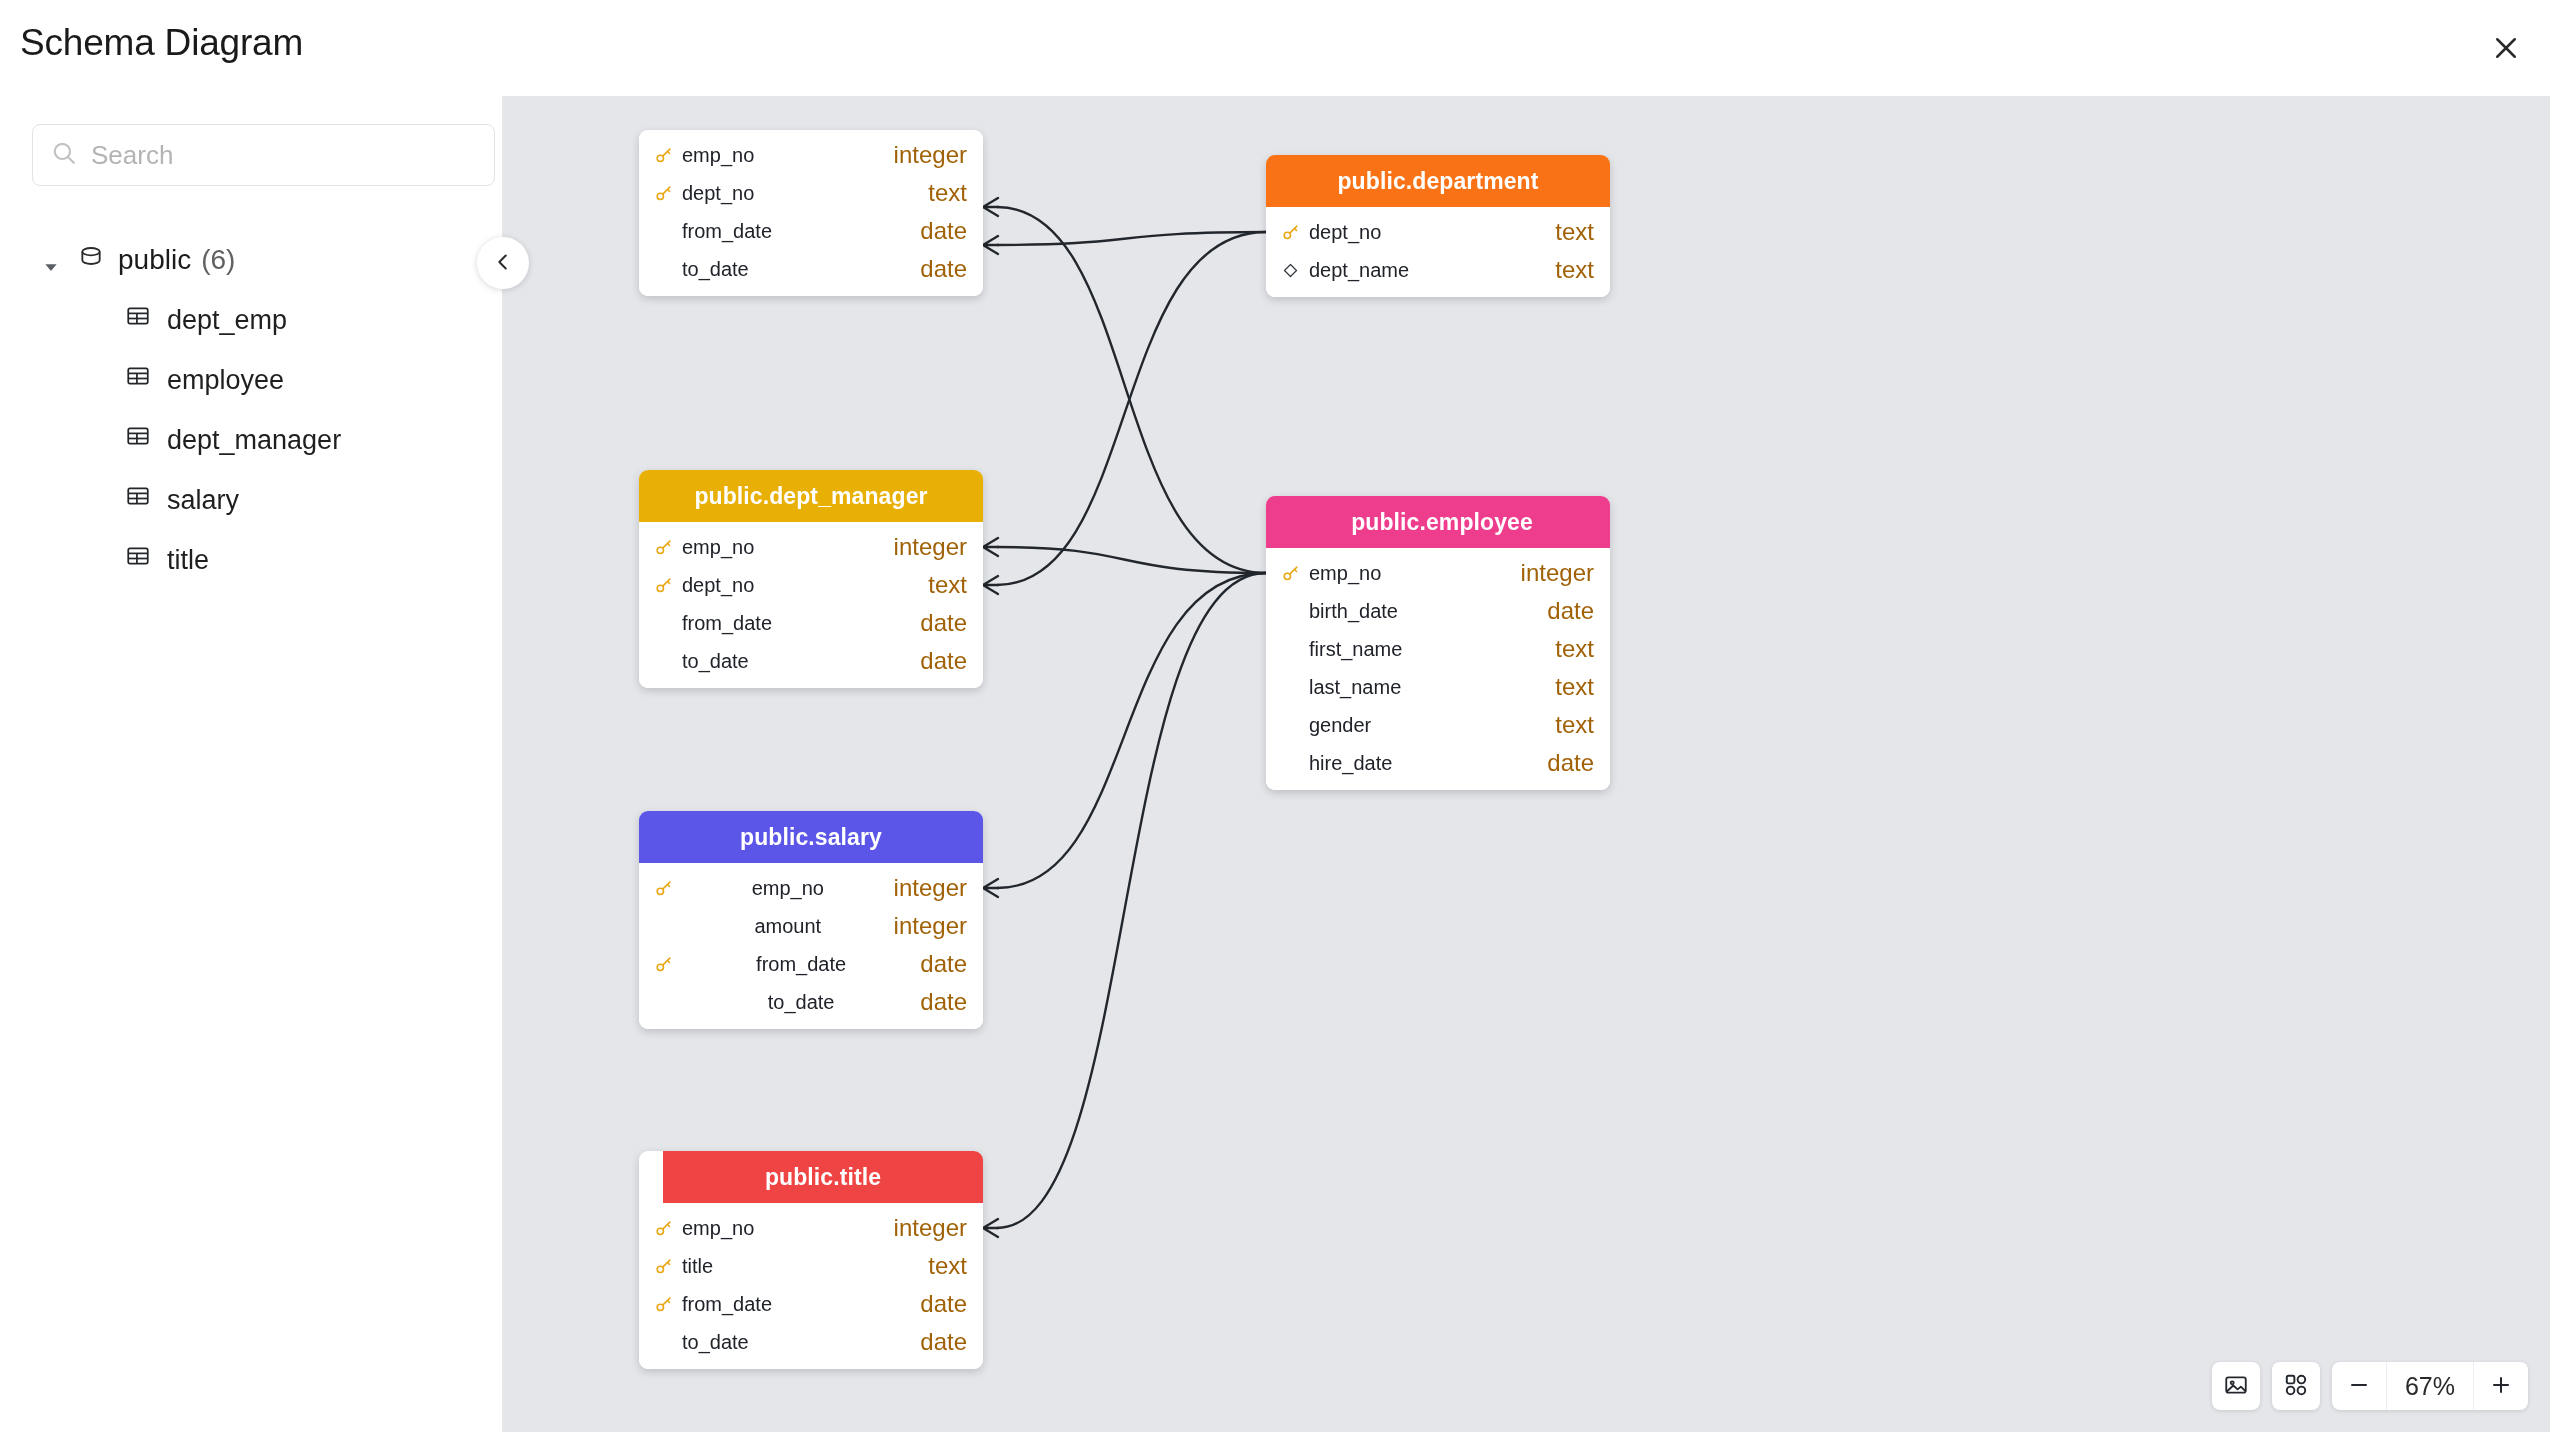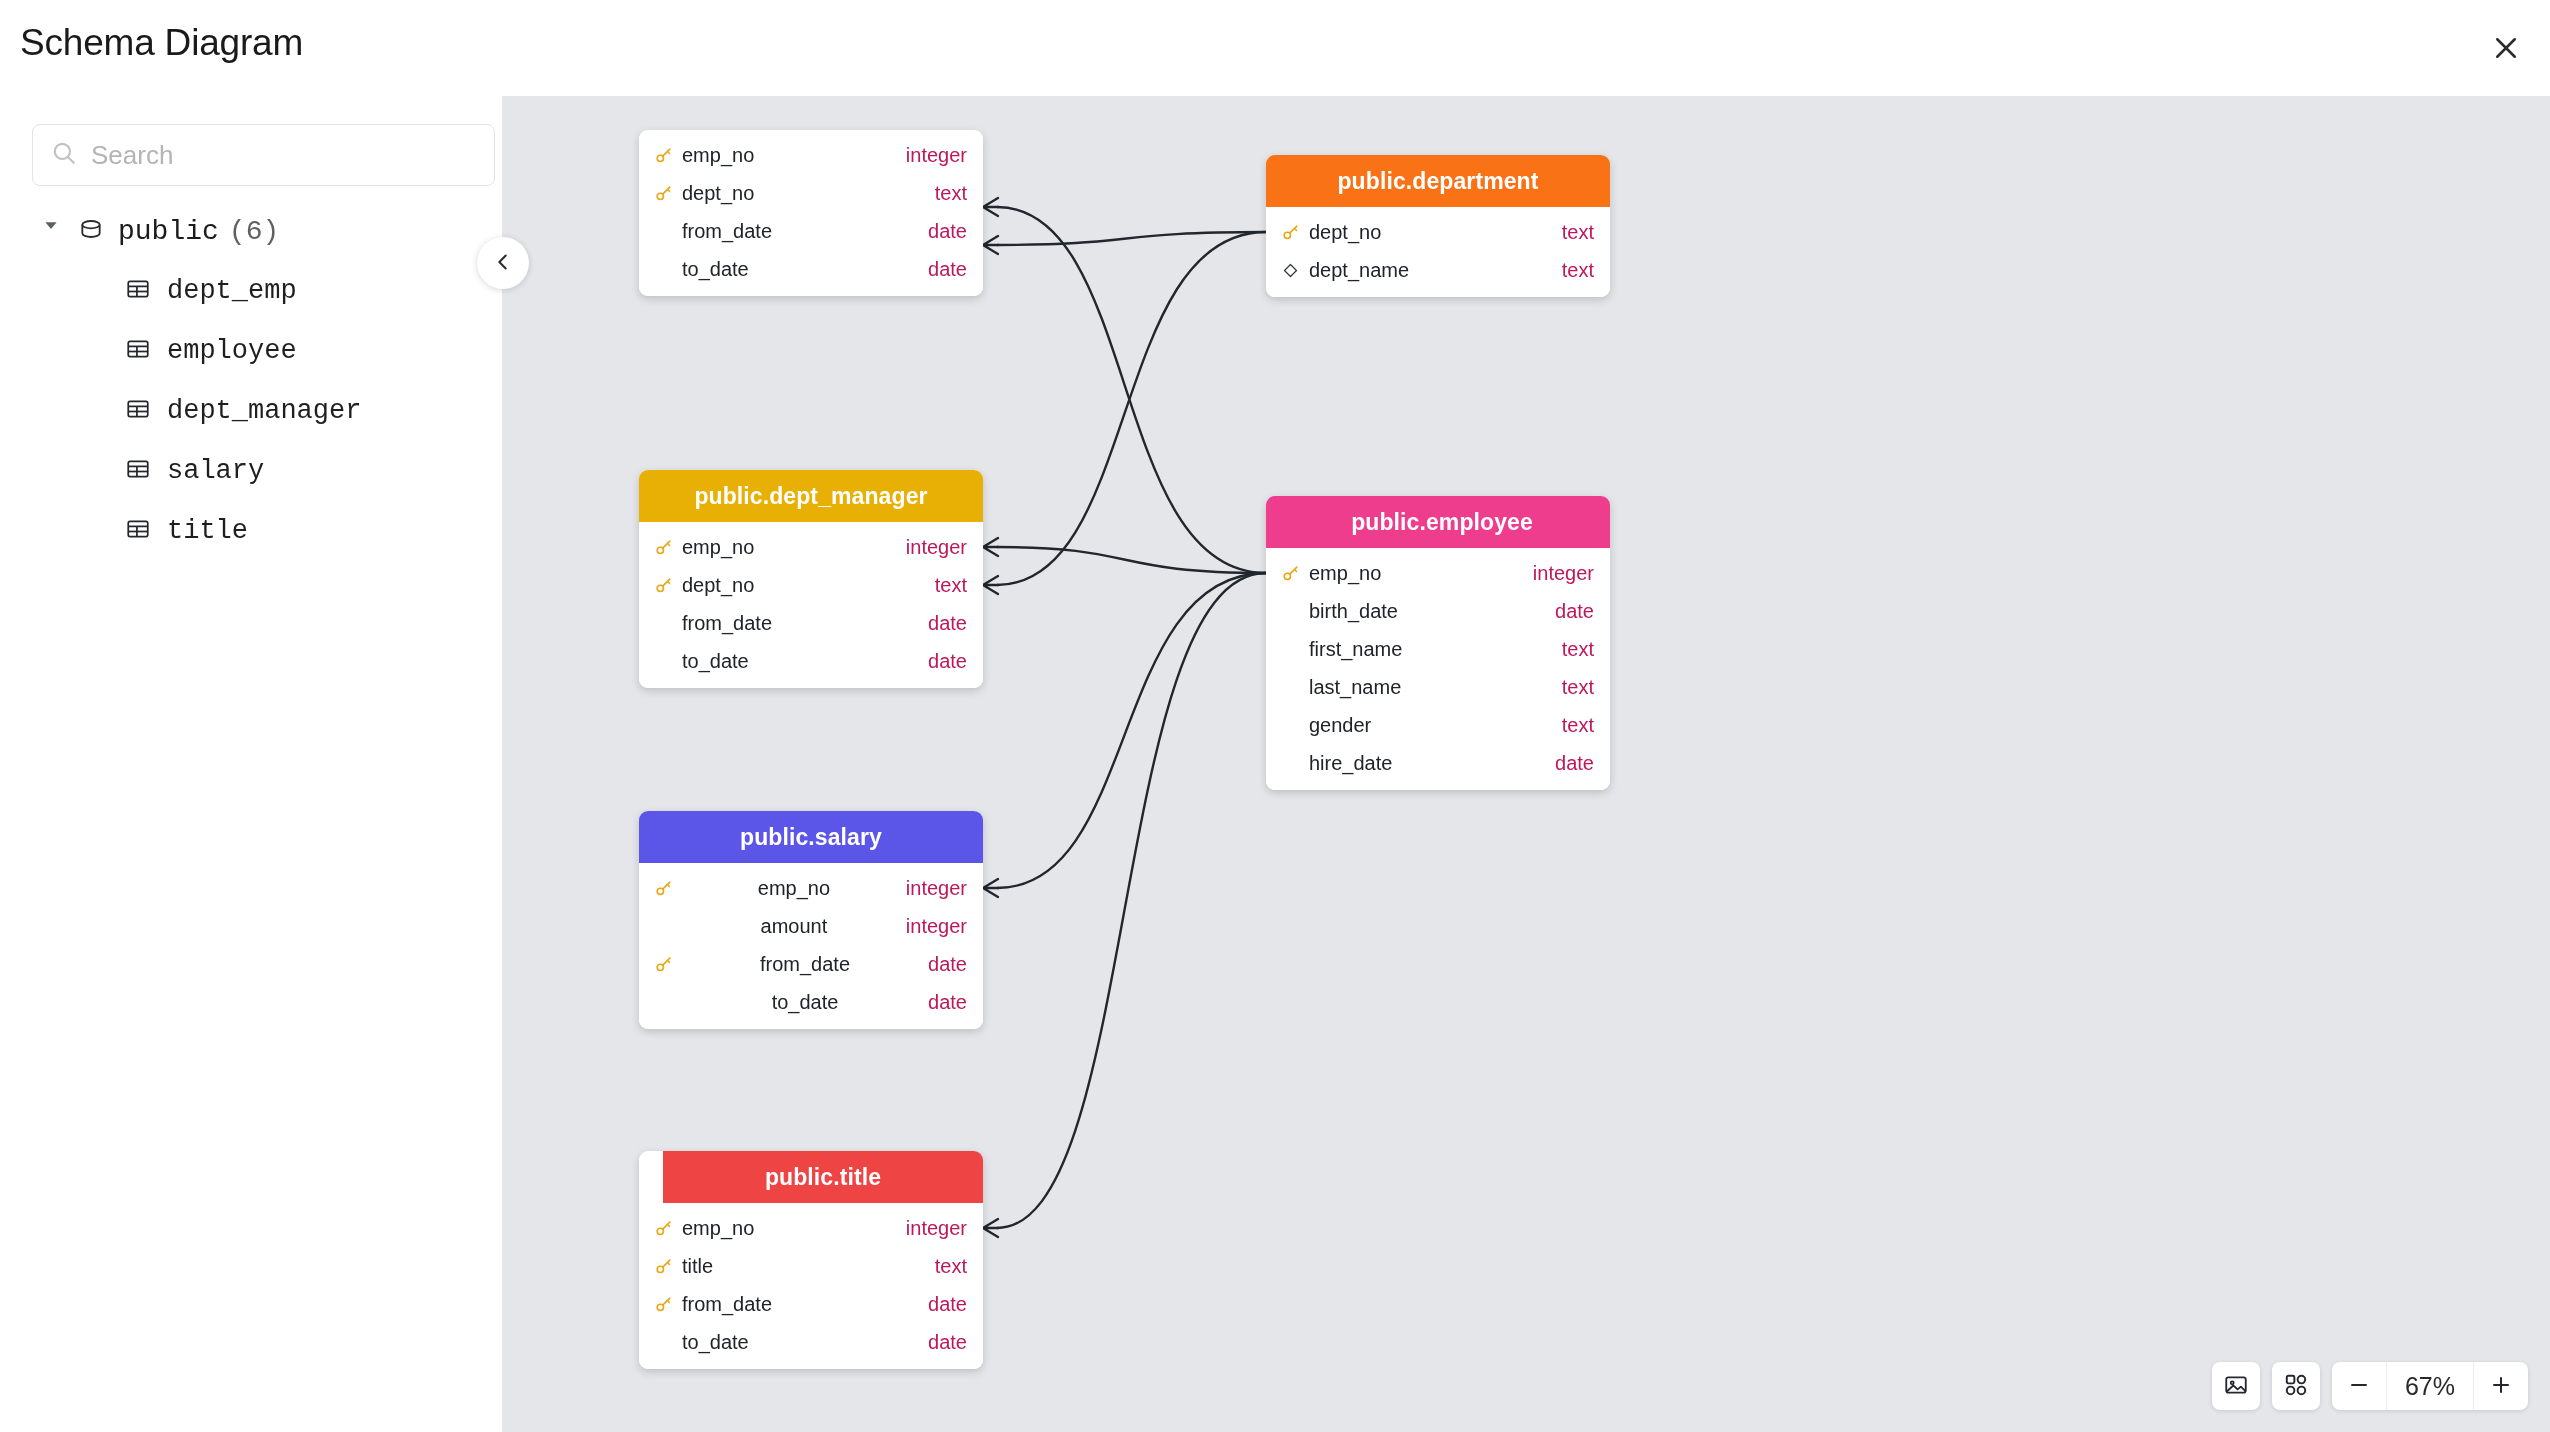--- a/index.html
+++ b/index.html
@@ -40,22 +40,22 @@
   }
   .search-icon { flex: 0 0 auto; margin-right: 14px; display:block; }
   .search-input {
     flex: 1 1 auto; border: none; outline: none; background: transparent;
     font-family: "Liberation Sans", sans-serif; font-size: 26px; color: #2b2b2b;
   }
   .search-input::placeholder { color: #b4b4b4; }
 
   .tree { position: absolute; left: 0; top: 120px; width: 503px; }
   .tree-row {
-    display: flex; align-items: flex-start; height: 60px; cursor: pointer;
-    font-size: 27px; color: #1f1f1f; white-space: nowrap; font-family: Liberation Mono, monospace;
+    display: flex; align-items: flex-end; height: 60px; cursor: pointer;
+    font-size: 27px; color: #1f1f1f; white-space: nowrap;
   }
   .tree-row.schema { padding-left: 42px; }
   .tree-row.table { padding-left: 125px; }
   .caret { flex:0 0 auto; width: 22px; margin-right: 14px; display:flex; align-items:center; }
   .schema-icon { flex:0 0 auto; margin-right: 14px; display:block; }
   .table-icon { flex:0 0 auto; margin-right: 16px; display:block; }
   .schema-name { font-size: 28px; color:#1b1b1b; }
   .schema-count { font-size: 28px; color:#616161; margin-left: 10px; }
   .table-name { font-size: 27px; color:#1f1f1f; }
 
@@ -85,21 +85,21 @@
     height: 52px; display:flex; align-items:center; justify-content:center;
     color:#ffffff; font-size: 23px; font-weight: 700; letter-spacing: 0.1px;
   }
   .node-body { background:#fff; padding: 6px 0 8px 0; }
   .col-row {
     display:flex; align-items:center; height: 38px; padding: 0 16px 0 12px;
     font-size: 20px; color:#20232a;
   }
   .col-icon { flex:0 0 auto; width: 24px; margin-right: 7px; display:flex; align-items:center; justify-content:center; }
   .col-name { flex: 1 1 auto; white-space: nowrap; }
-  .col-type { flex: 0 0 auto; color:#be185d; font-size: 20px; }
+  .col-type { flex: 0 0 auto; color:#a16207; font-size: 24px; }
 
   
   .toolbar {
     position: absolute; right: 22px; bottom: 22px;
     display: flex; align-items: flex-start; gap: 12px; z-index: 50;
   }
   .tb-btn {
     width: 48px; height: 48px; background:#ffffff; border:none; border-radius: 8px;
     box-shadow: 0 1px 4px rgba(0,0,0,0.13);
     display:flex; align-items:center; justify-content:center; cursor:pointer;

